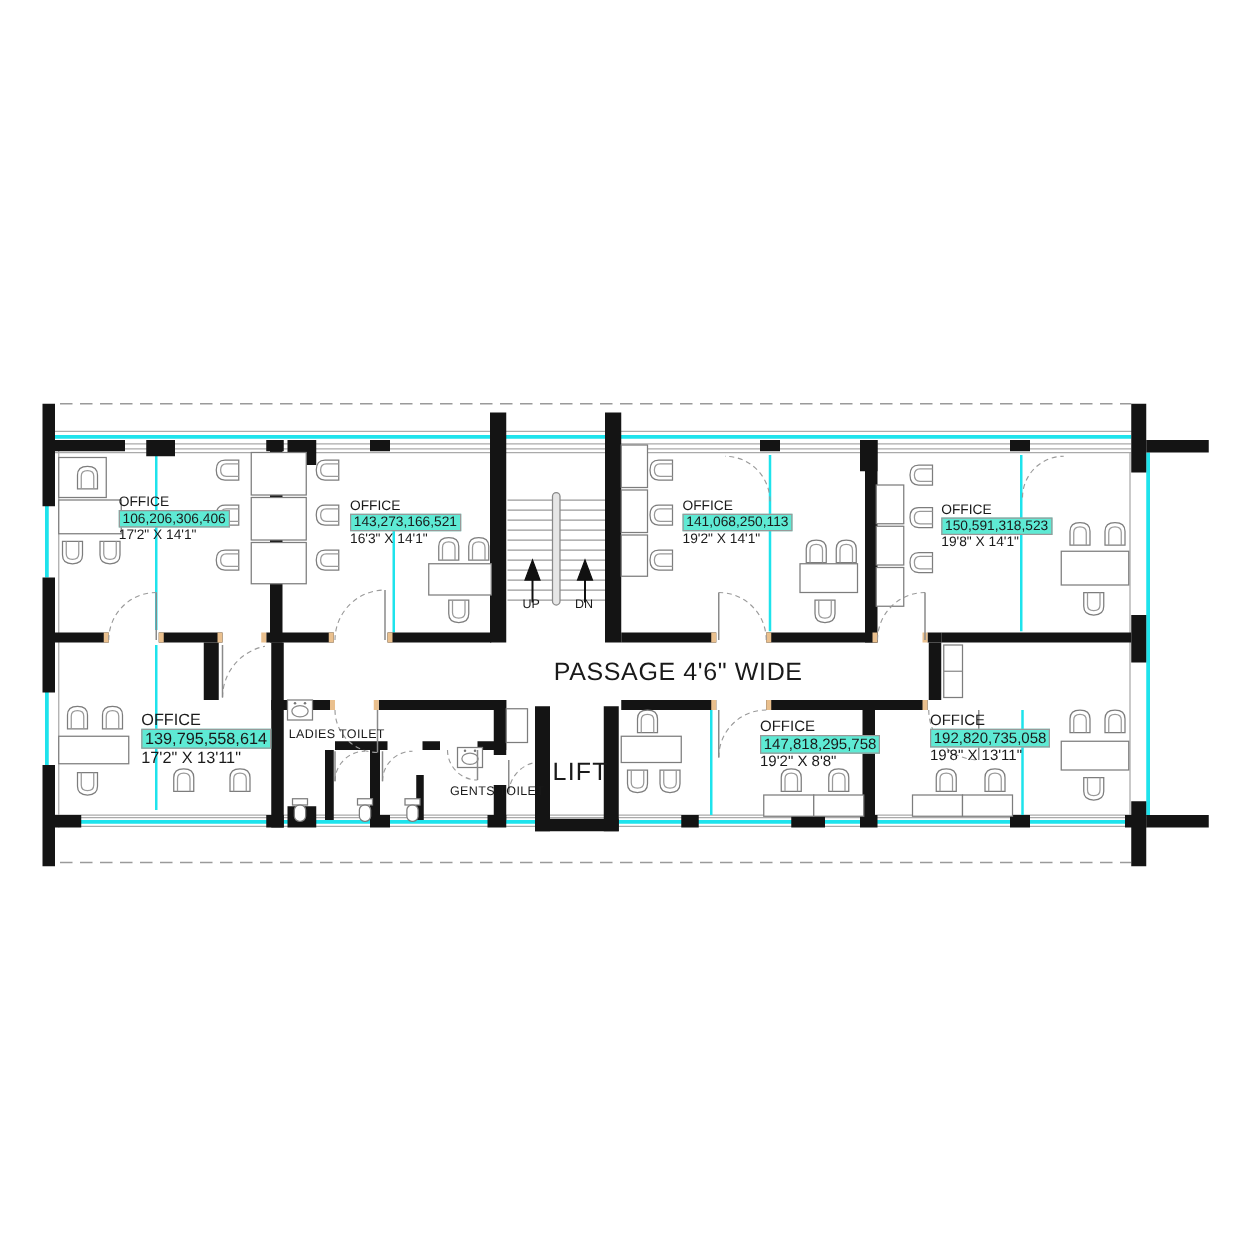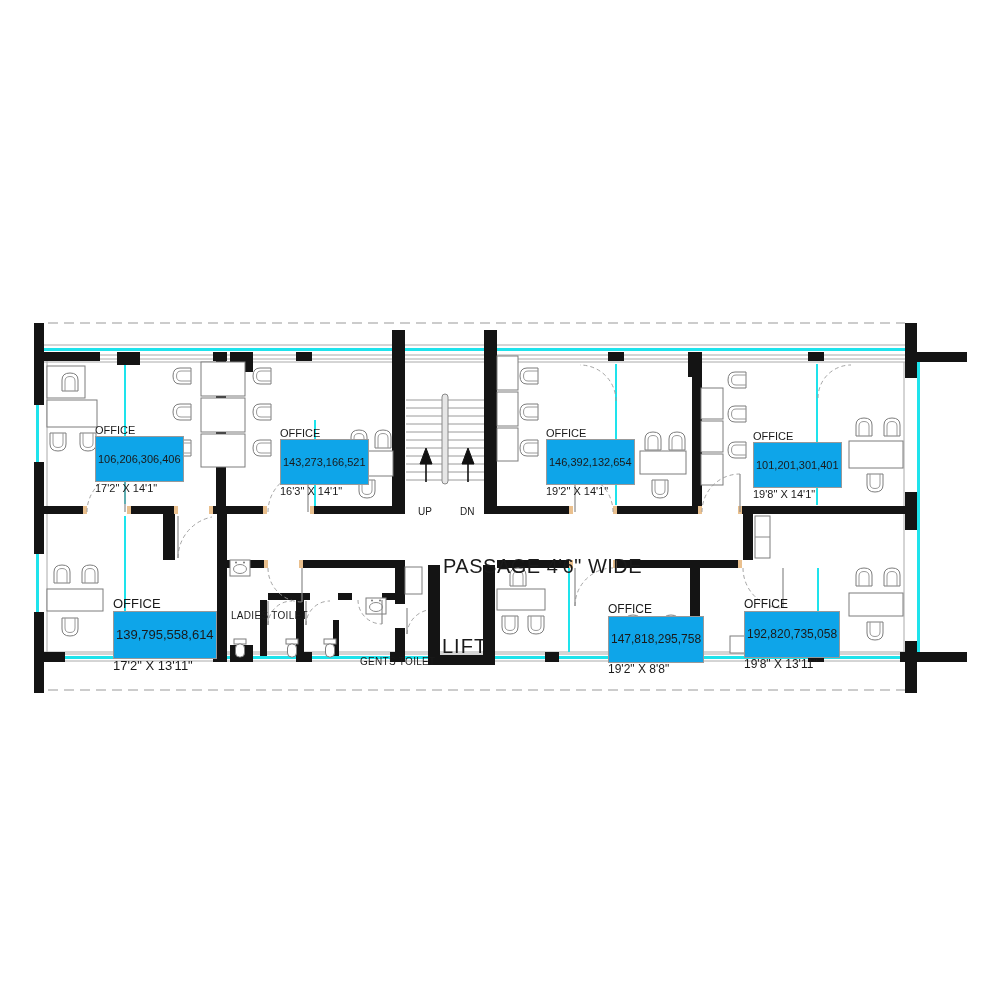--- a/index.html
+++ b/index.html
@@ -13,25 +13,25 @@
   .glass{fill:var(--glass);}
   .jamb{fill:var(--jamb);}
   .furn{fill:#ffffff;stroke:#7d7d7d;stroke-width:1;}
   .thinline{stroke:var(--thin);stroke-width:1;fill:none;}
   .grayline{stroke:var(--line);stroke-width:1;fill:none;}
   .tread{stroke:#9a9a9a;stroke-width:1;fill:none;}
   .arc{stroke:#9a9a9a;stroke-width:0.9;fill:none;stroke-dasharray:4 3;}
   .leaf{stroke:#8a8a8a;stroke-width:1.2;fill:none;}
   .dashed{stroke:#9a9a9a;stroke-width:1.2;fill:none;stroke-dasharray:10 6;}
   .arrow{fill:#111;stroke:#111;}
-  .label{position:absolute;white-space:nowrap;margin-top:28px;}
+  .label{position:absolute;white-space:nowrap;}
   .olabel{font-size:11px;line-height:12px;}
   .olabel.mid{font-size:12px;line-height:13px;}
   .olabel.big{font-size:13px;line-height:14px;}
-  .olabel .num{display:inline-block;border:1px solid #999;background:#0ea5e9;padding:16px 2px;}
+  .olabel .num{display:inline-block;border:1px solid #999;background:#5eead4;padding:0 2px;}
   .passage{font-size:20px;letter-spacing:.5px;}
   .lift{font-size:20px;letter-spacing:1px;}
   .small{font-size:10px;}
   .tiny{font-size:10px;letter-spacing:.3px;}
 </style>
 </head>
 <body>
 
 <div id="stage">
 
@@ -311,26 +311,26 @@
     <div class="num">106,206,306,406</div>
     <div>17'2" X 14'1"</div>
   </div>
   <div class="label olabel" style="left:280px;top:399px">
     <div>OFFICE</div>
     <div class="num">143,273,166,521</div>
     <div>16'3" X 14'1"</div>
   </div>
   <div class="label olabel" style="left:546px;top:399px">
     <div>OFFICE</div>
-    <div class="num">146,392,132,654</div>
+    <div class="num">141,068,250,113</div>
     <div>19'2" X 14'1"</div>
   </div>
   <div class="label olabel" style="left:753px;top:402px">
     <div>OFFICE</div>
-    <div class="num">101,201,301,401</div>
+    <div class="num">150,591,318,523</div>
     <div>19'8" X 14'1"</div>
   </div>
   <div class="label olabel big" style="left:113px;top:569px">
     <div>OFFICE</div>
     <div class="num">139,795,558,614</div>
     <div>17'2" X 13'11"</div>
   </div>
   <div class="label olabel mid" style="left:608px;top:575px">
     <div>OFFICE</div>
     <div class="num">147,818,295,758</div>

